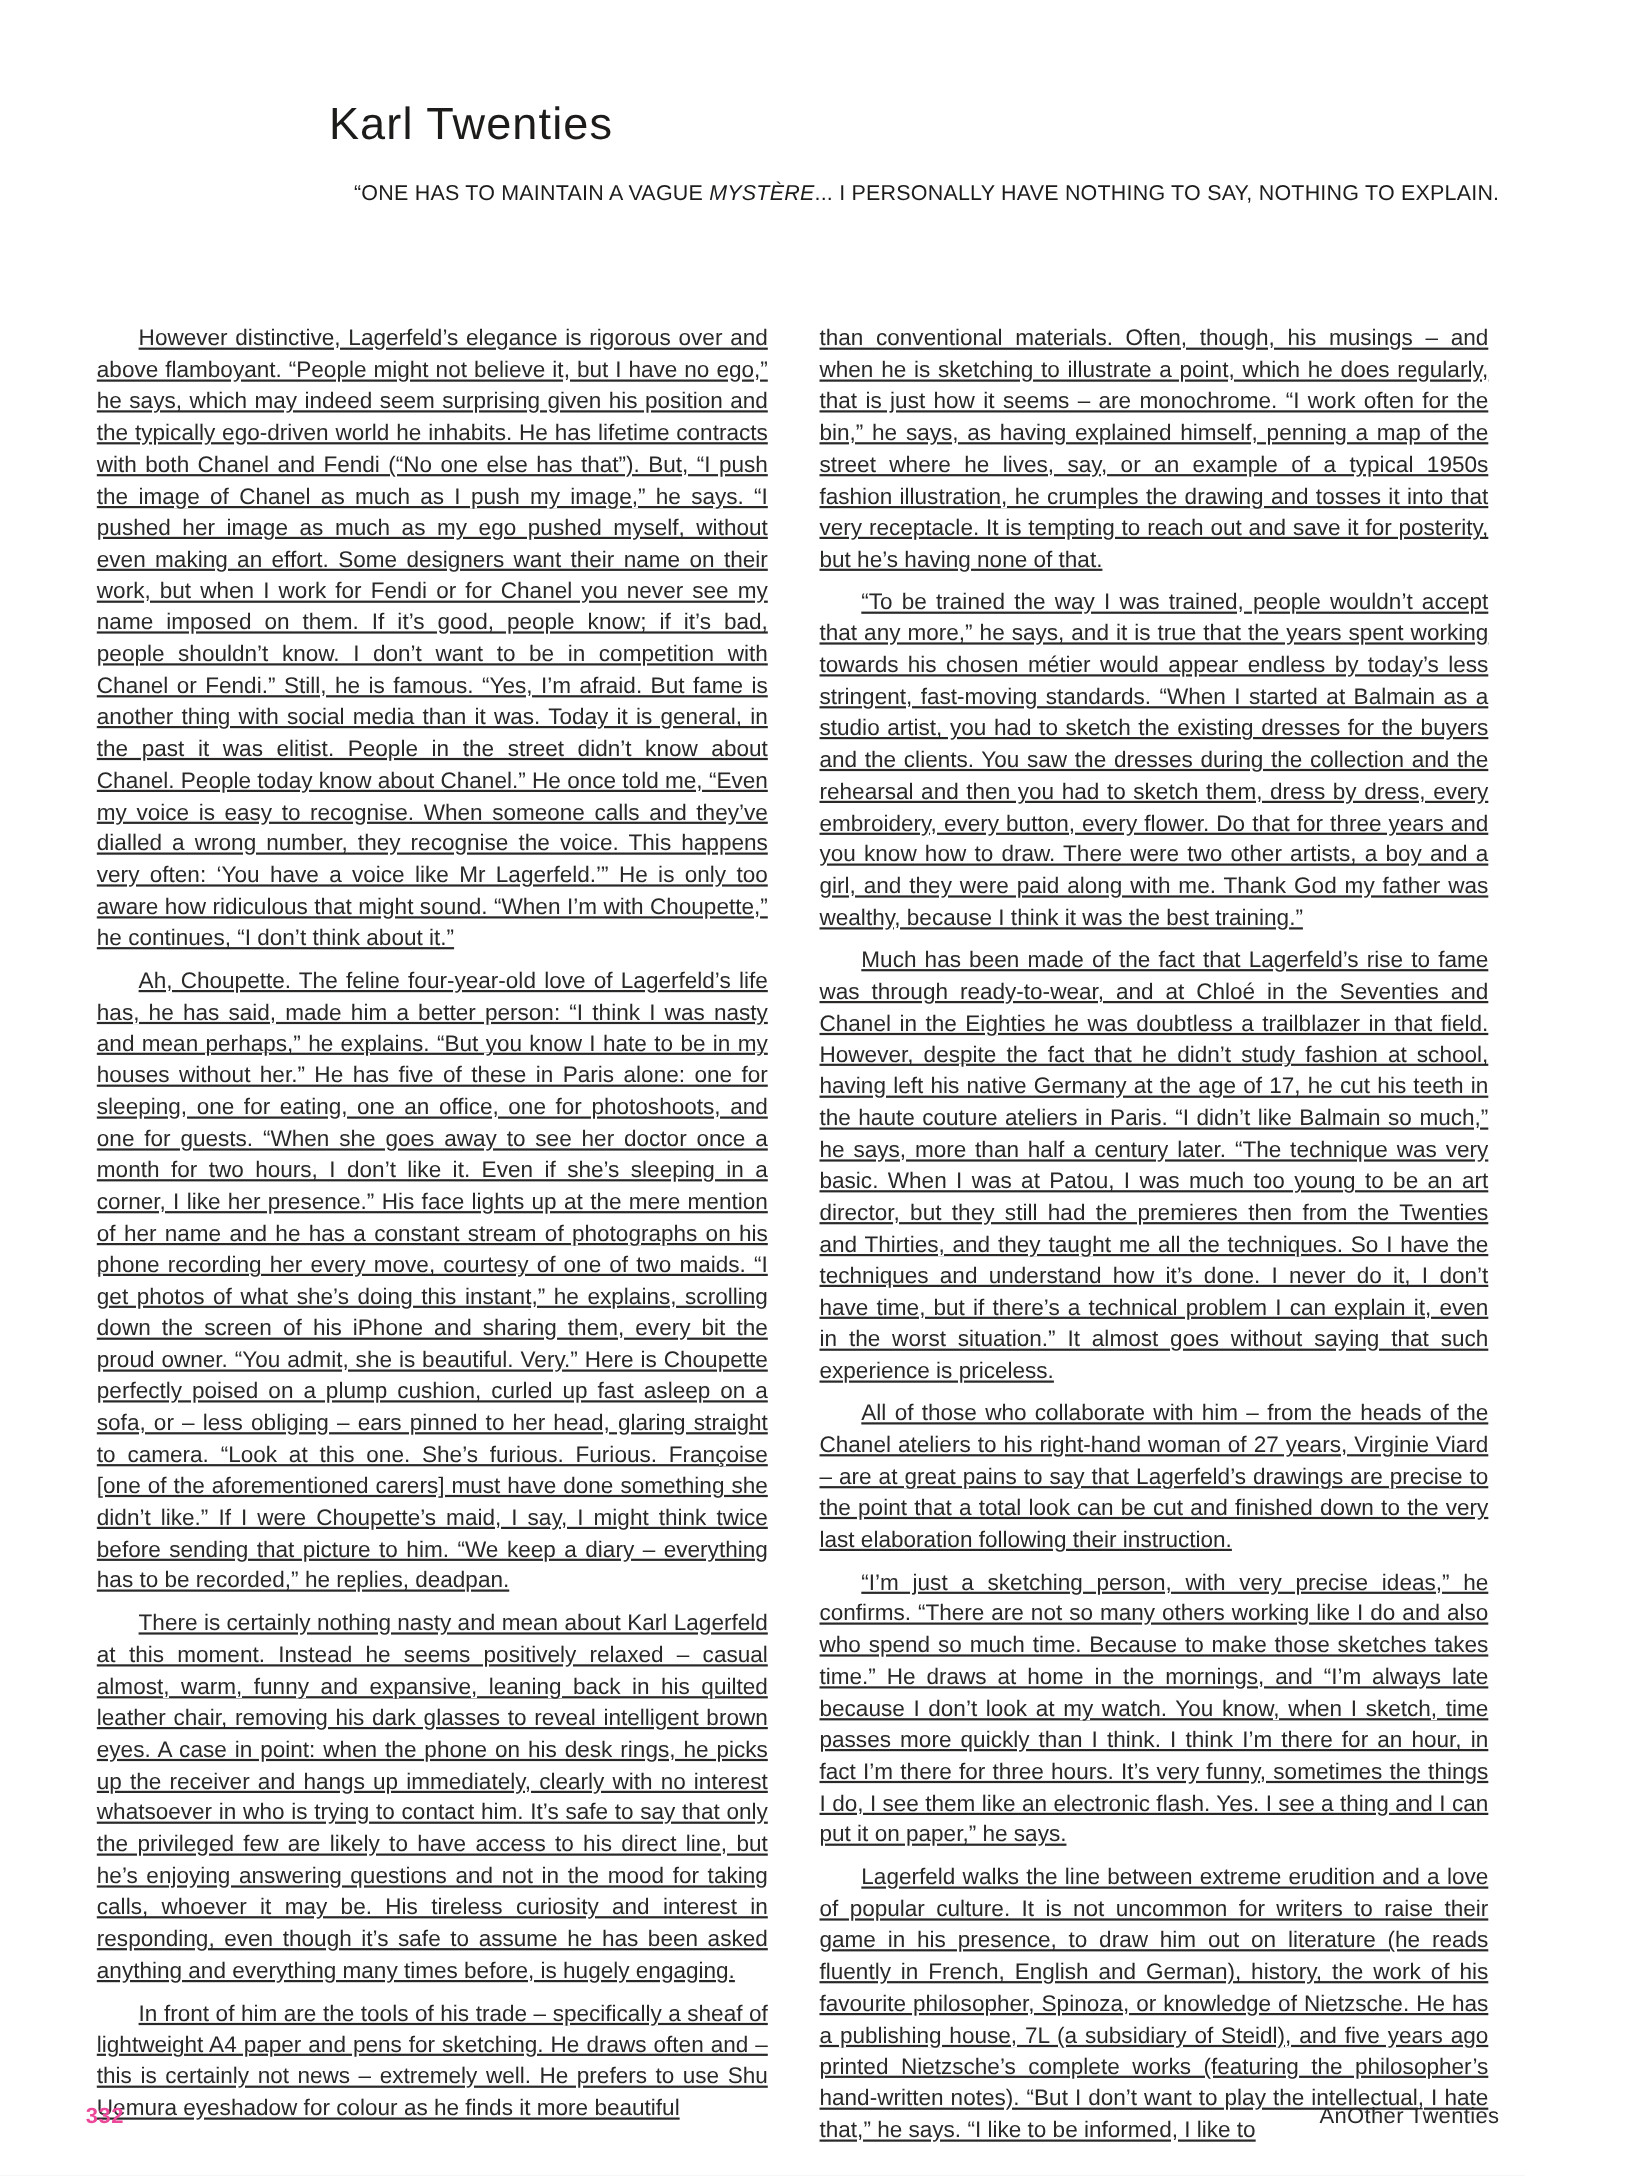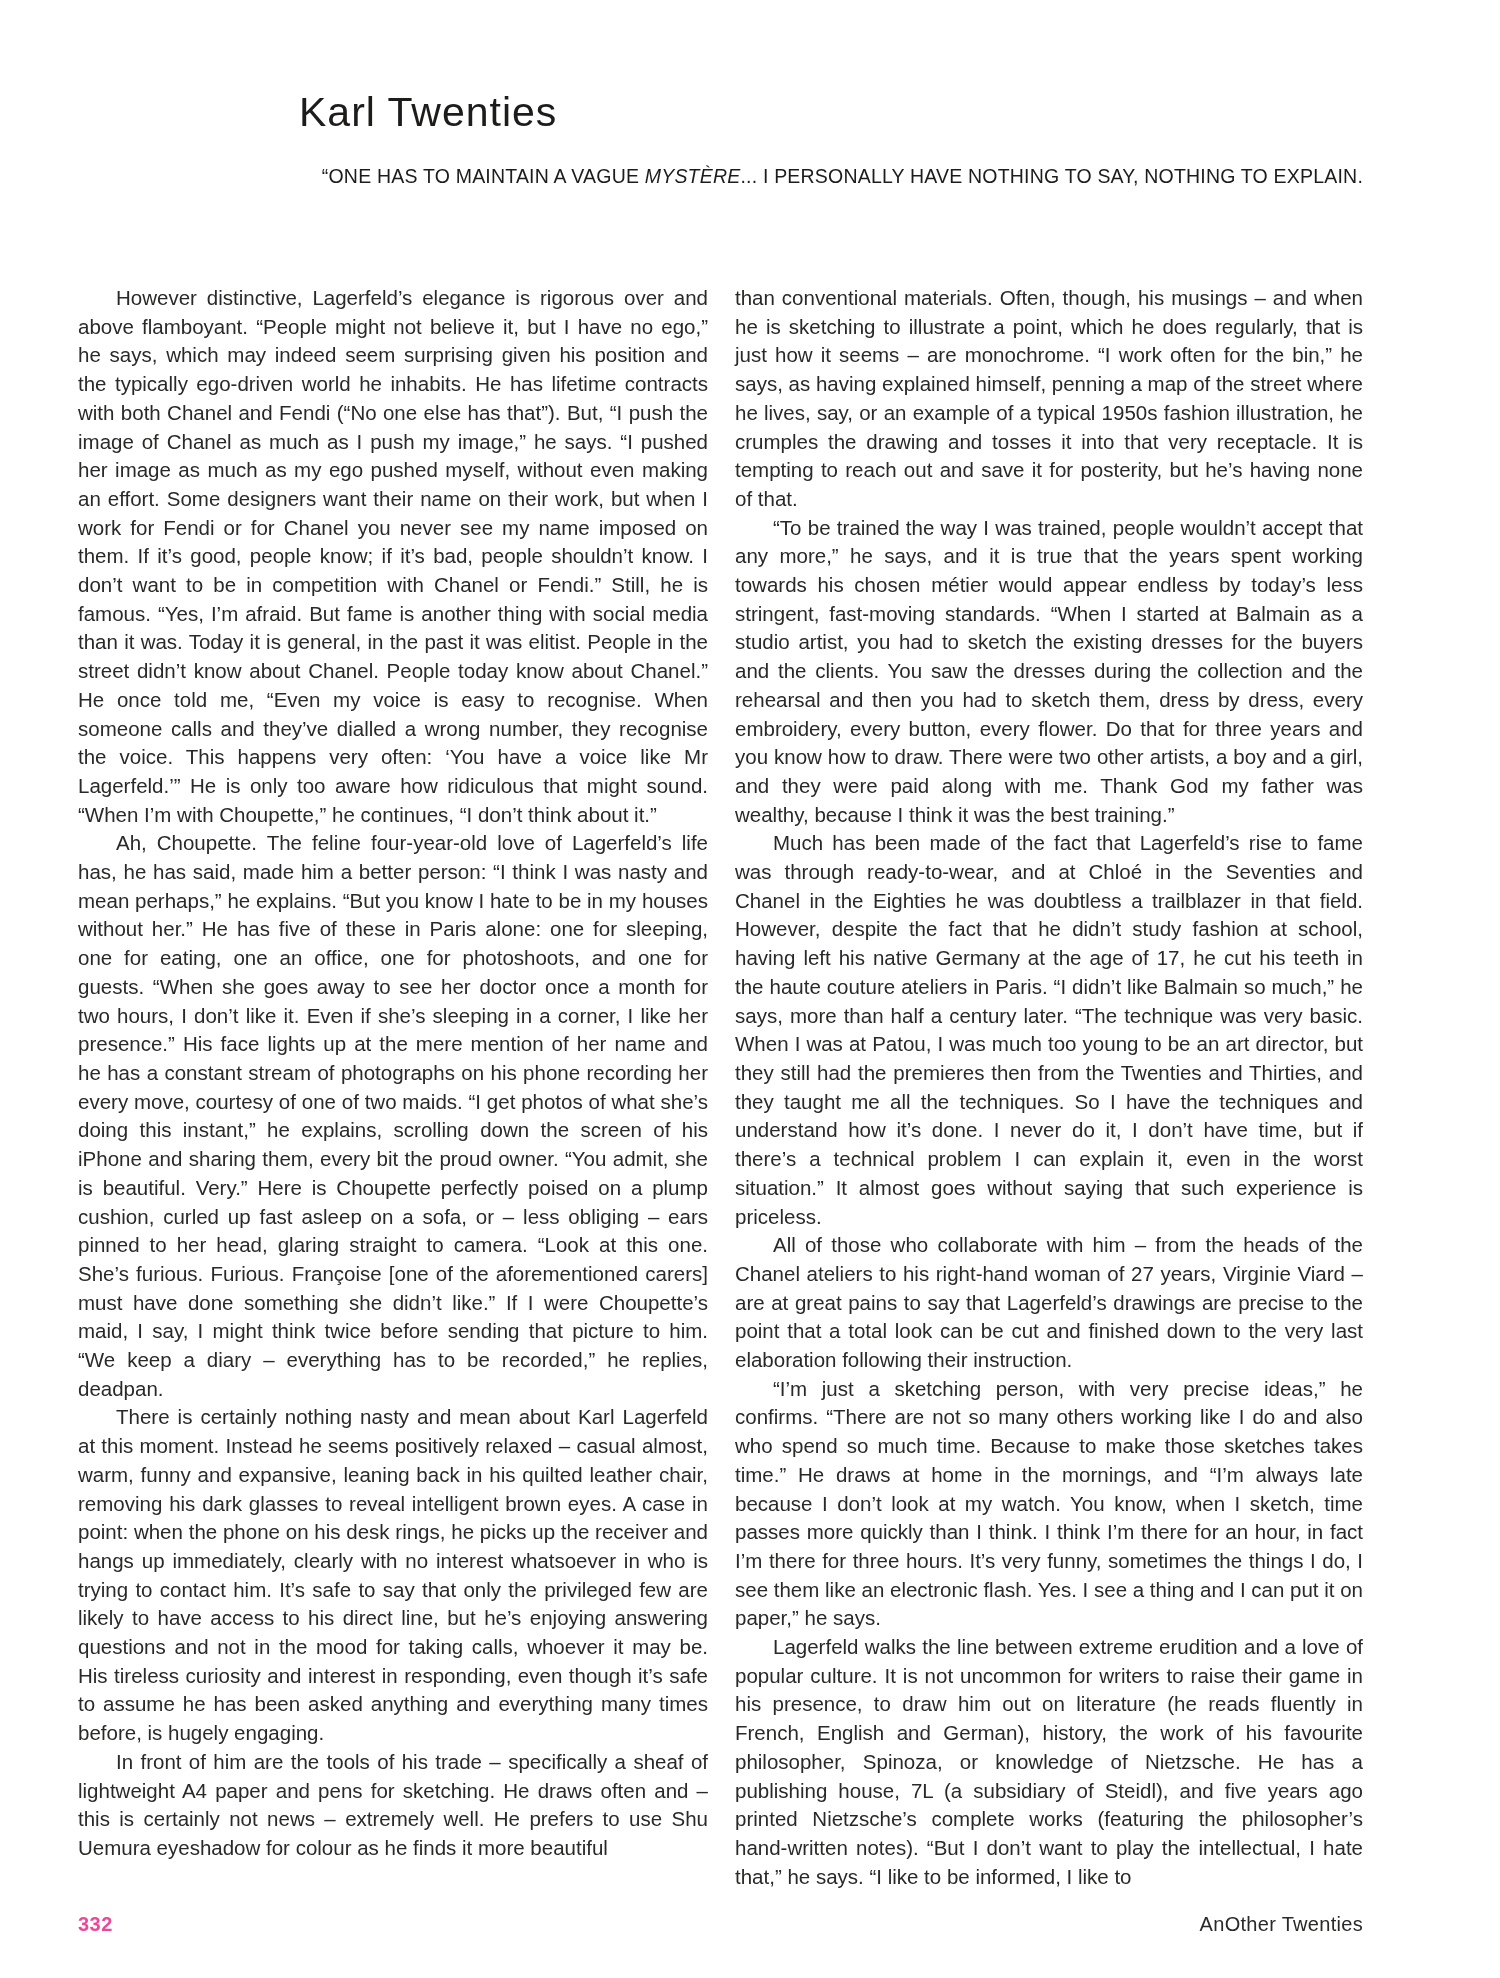--- a/index.html
+++ b/index.html
@@ -48,24 +48,25 @@
   .column {
     position: absolute;
     top: 284px;
     width: 630px;
     font-size: 20.5px;
     line-height: 28.7px;
   }
   .column-left  { left: 78px;  }
   .column-right { left: 735px; width: 628px; }
   .column p.para {
-    margin: 0;
+    margin: 10px;
     padding: 0;
     text-align: justify;
     hyphens: none;
+    text-decoration: underline;
   }
   .column p.para.indent {
     text-indent: 38px;
   }
   .footer {
     position: absolute;
     left: 78px;
     top: 1913px;
     width: 1285px;
     font-size: 20px;

